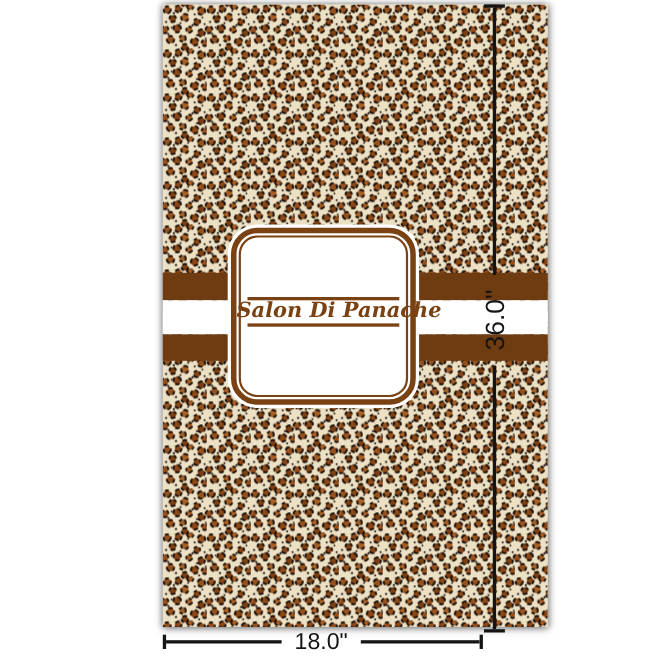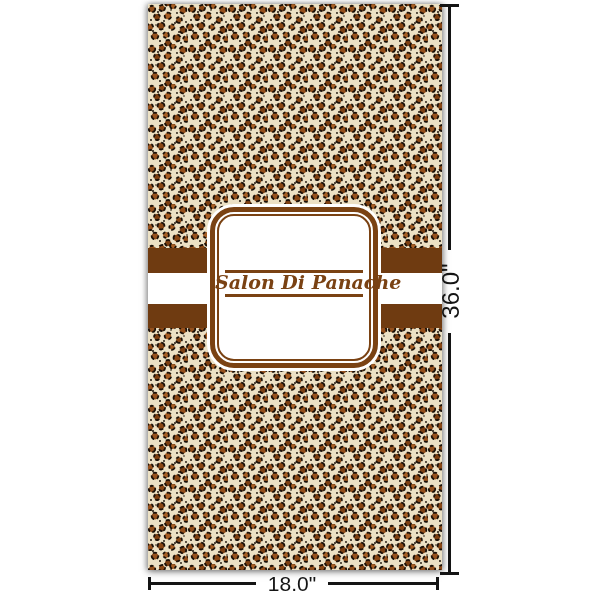--- a/index.html
+++ b/index.html
@@ -8,21 +8,21 @@
     background: #ffffff;
     font-family: "Liberation Sans", sans-serif;
     position: relative;
     overflow: hidden;
   }
   .canvas { position: absolute; width: 600px; height: 600px; background: #ffffff; }
 
   
   .banner {
     position: absolute; left: 148px; top: 4px;
-    width: 294px; height: 566px;
+    width: 350px; height: 566px;
     background: #ece1c5;
     box-shadow: 0 2px 7px rgba(70,70,70,0.50), 2px 0 5px rgba(90,90,90,0.35), -2px 0 5px rgba(90,90,90,0.35);
     text-decoration: underline;
   }
   .banner svg.pattern { position: absolute; left: 0; top: 0; width: 100%; height: 100%; display: block; }
 
   .stripe { position: absolute; left: 0; width: 100%; }
   .stripe-brown-top    { top: 244px; height: 25px; background: #6f3b11; }
   .stripe-white        { top: 269px; height: 31px; background: #ffffff; }
   .stripe-brown-bottom { top: 300px; height: 24px; background: #6f3b11; }

